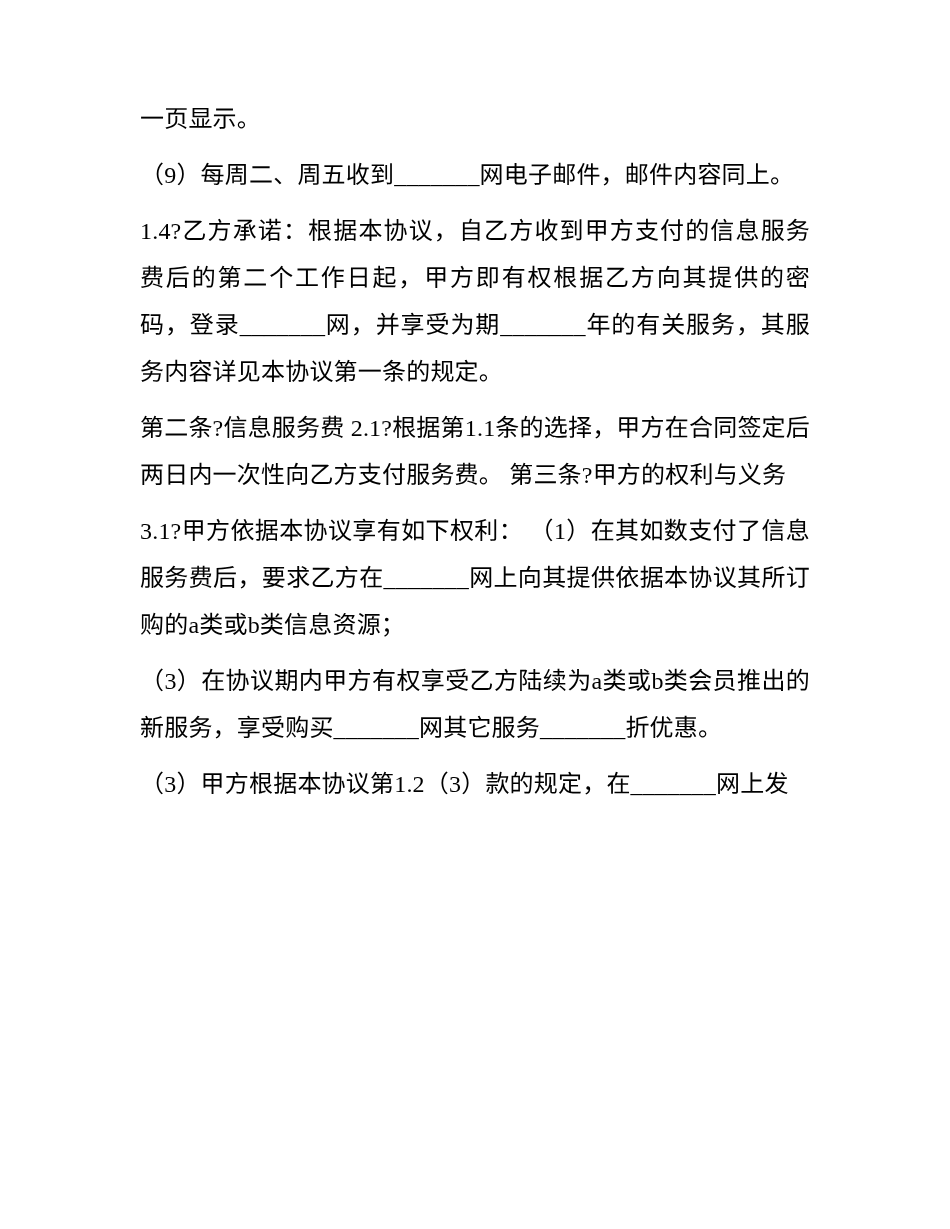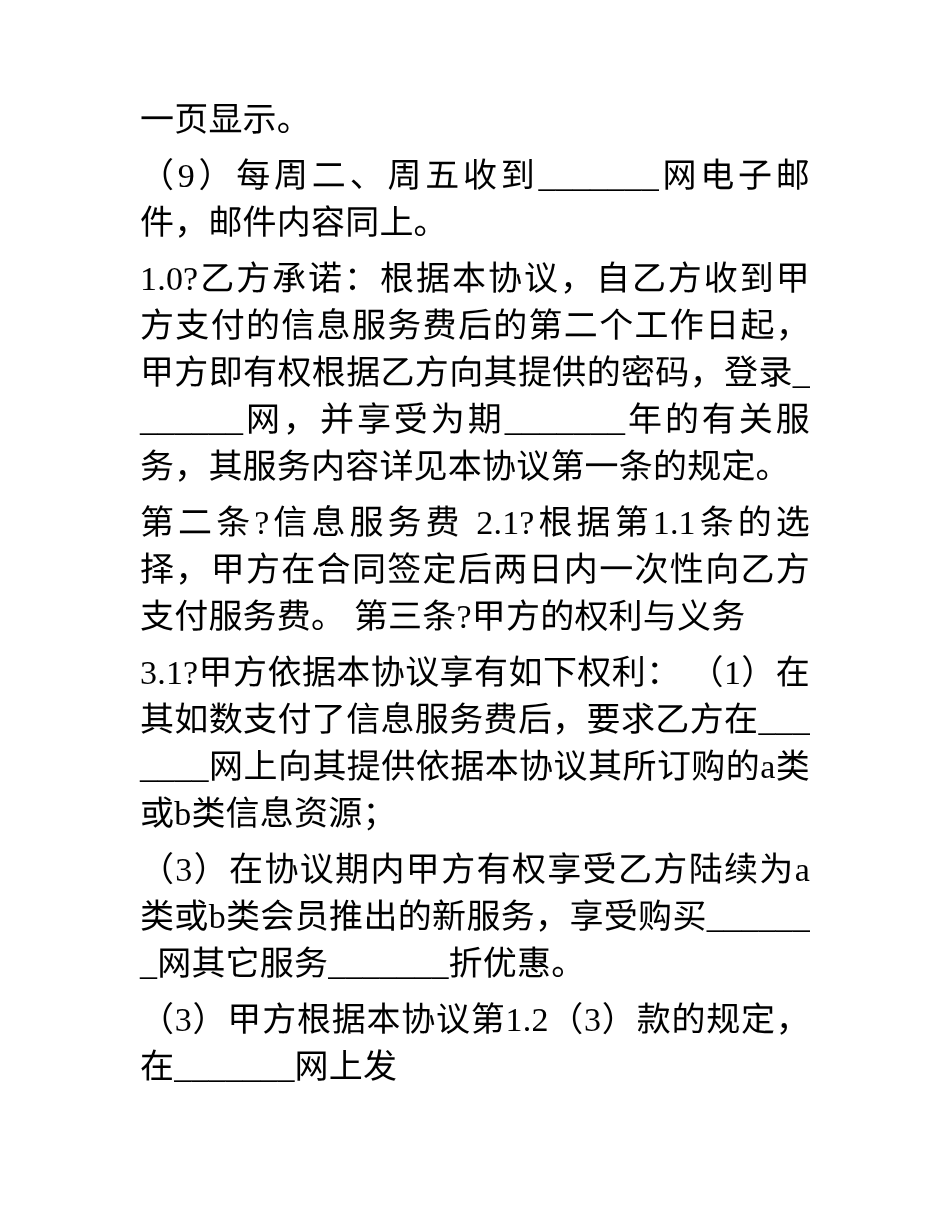--- a/index.html
+++ b/index.html
@@ -16,21 +16,21 @@
   }
   .page {
     position: relative;
     width: 950px;
     height: 1229px;
     background: #ffffff;
     box-sizing: border-box;
     padding: 96px 140px 60px 140px;
   }
   .doc-body {
-    font-size: 34px;
+    font-size: 24px;
     line-height: 47px;
     letter-spacing: 0.2px;
     text-align: justify;
     text-justify: inter-ideograph;
   }
   .para {
     margin: 0 0 0 0;
     white-space: pre-wrap;
     word-break: break-all;
   }
@@ -42,19 +42,19 @@
     font-family: Liberation Serif, serif;
   }
 </style>
 </head>
 <body>
 
 <div class="page">
   <div class="doc-body">
     <p class="para">一页显示。</p>
     <p class="para indent">（9）每周二、周五收到_______网电子邮件，邮件内容同上。</p>
-    <p class="para">1.0?乙方承诺：根据本协议，自乙方收到甲方支付的信息服务费后的第二个工作日起，甲方即有权根据乙方向其提供的密码，登录_______网，并享受为期_______年的有关服务，其服务内容详见本协议第一条的规定。</p>
+    <p class="para">1.4?乙方承诺：根据本协议，自乙方收到甲方支付的信息服务费后的第二个工作日起，甲方即有权根据乙方向其提供的密码，登录_______网，并享受为期_______年的有关服务，其服务内容详见本协议第一条的规定。</p>
     <p class="para">第二条?信息服务费 2.1?根据第1.1条的选择，甲方在合同签定后两日内一次性向乙方支付服务费。 第三条?甲方的权利与义务</p>
     <p class="para">3.1?甲方依据本协议享有如下权利： （1）在其如数支付了信息服务费后，要求乙方在_______网上向其提供依据本协议其所订购的a类或b类信息资源；</p>
     <p class="para indent">（3）在协议期内甲方有权享受乙方陆续为a类或b类会员推出的新服务，享受购买_______网其它服务_______折优惠。</p>
     <p class="para indent">（3）甲方根据本协议第1.2（3）款的规定，在_______网上发</p>
   </div>
 </div>
 
 </body></html>

